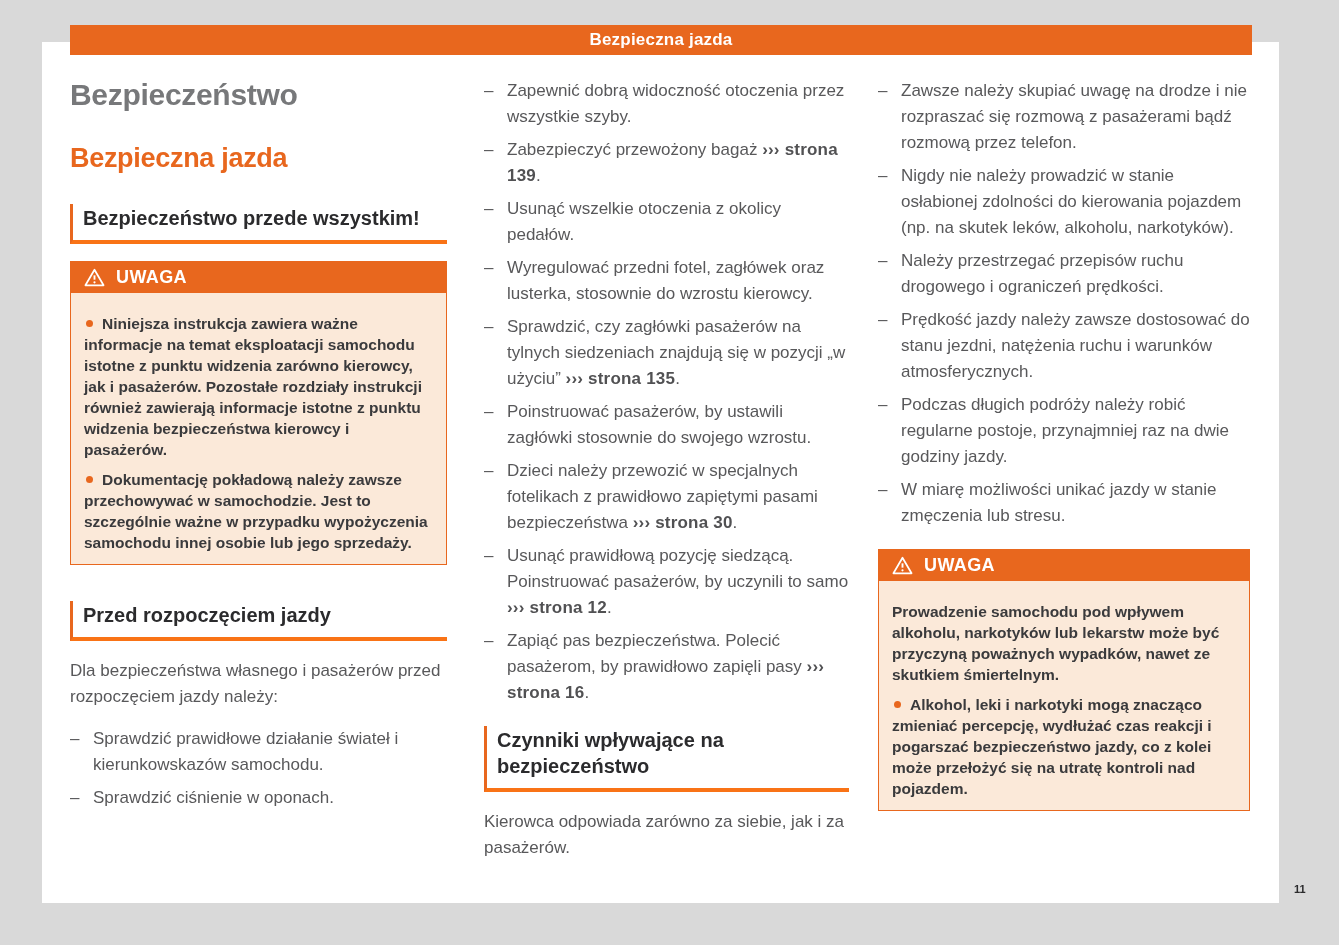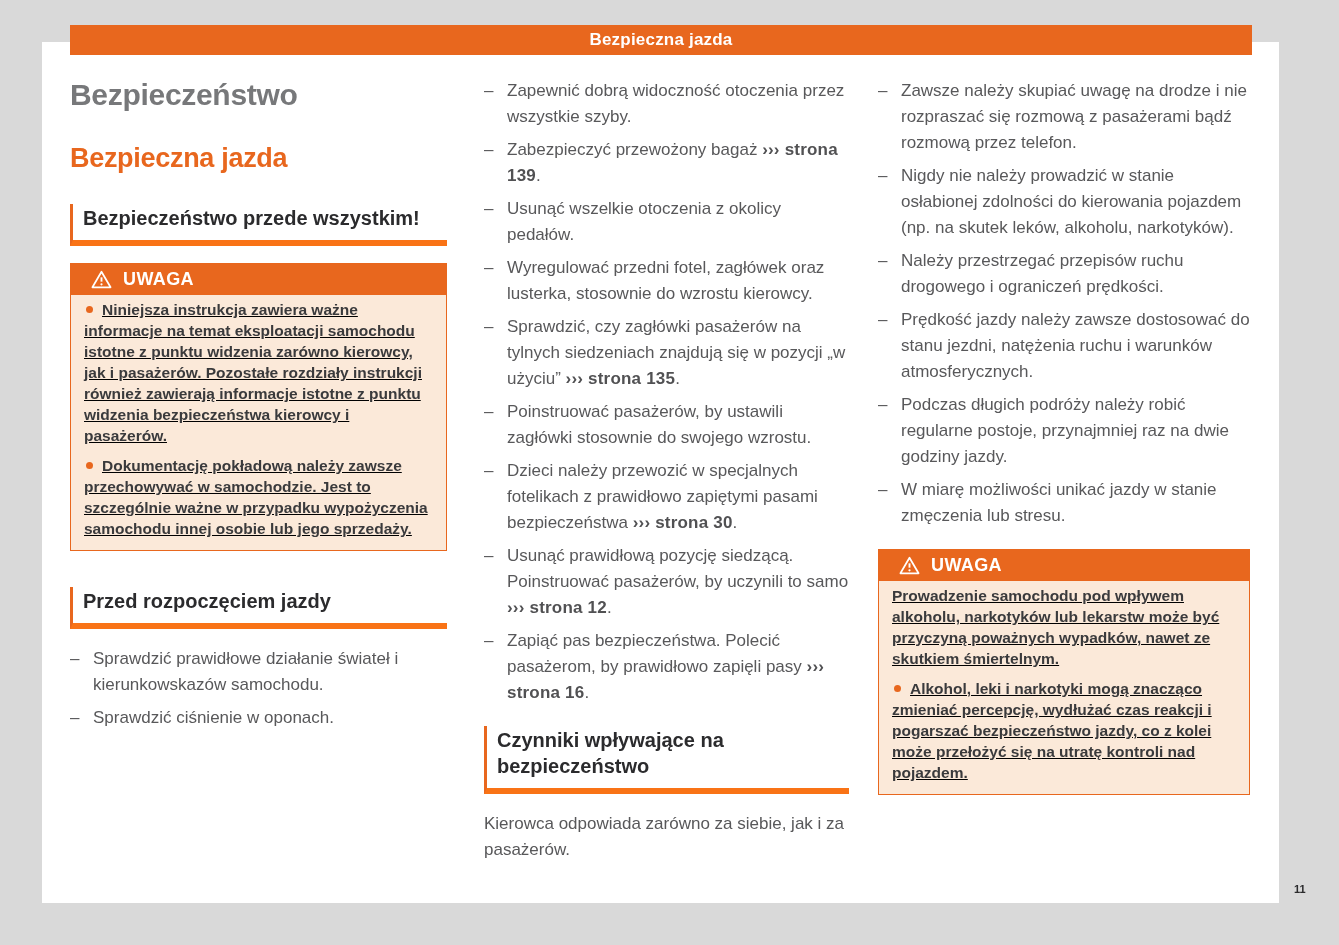--- a/index.html
+++ b/index.html
@@ -51,21 +51,21 @@
     font-size: 27px; font-weight: 700; color: #e8671e;
     margin: 0 0 30px; letter-spacing: -0.3px;
   }
   .h3 {
     font-size: 25px; font-weight: 700; color: #e8671e;
     margin: 0 0 22px; letter-spacing: -0.3px;
   }
   .section-head {
     font-size: 20px; font-weight: 700; color: #2b2b2d;
     border-left: 3px solid #e8671e;
-    border-bottom: 6px solid #f97316;
+    border-bottom: 4px solid #f97316;
     padding: 1px 0 9px 10px;
     margin: 0 0 17px;
     line-height: 26px;
   }
   .body-text {
     font-size: 17px; line-height: 26px; color: #58585a;
     margin: 0 0 16px;
   }
   .li {
     display: flex;
@@ -80,27 +80,27 @@
     border: 1px solid #e8671e;
     background: #fbe9d9;
     margin-bottom: 36px;
   }
   .warn-head {
     background: #e8671e;
     color: #fff;
     display: flex;
     align-items: center;
     gap: 11px;
-    padding: 0 20px;
+    padding: 0 13px;
     height: 31px;
     font-size: 18px;
     font-weight: 700;
     letter-spacing: 0.4px;
   }
-  .warn-body { padding: 4px 12px 11px 13px; text-decoration: underline; }
+  .warn-body { padding: 20px 12px 11px 13px; }
   .warn-p {
     font-size: 15.5px; line-height: 21px;
     font-weight: 700; color: #3a3a3c;
     margin: 0 0 9px;
   }
   .warn-p:last-child { margin-bottom: 0; }
   .dot {
     display: inline-block;
     width: 7px; height: 7px;
     border-radius: 50%;
@@ -141,20 +141,21 @@
             </svg>
             <span>UWAGA</span>
           </div>
           <div class="warn-body">
             <p class="warn-p"><span class="dot"></span><span>Niniejsza instrukcja zawiera ważne informacje na temat eksploatacji samochodu istotne z punktu widzenia zarówno kierowcy, jak i pasażerów. Pozostałe rozdziały instrukcji również zawierają informacje istotne z punktu widzenia bezpieczeństwa kierowcy i pasażerów.</span></p>
             <p class="warn-p"><span class="dot"></span><span>Dokumentację pokładową należy zawsze przechowywać w samochodzie. Jest to szczególnie ważne w przypadku wypożyczenia samochodu innej osobie lub jego sprzedaży.</span></p>
           </div>
         </div>
 
         <div class="section-head">Przed rozpoczęciem jazdy</div>
+        <p class="body-text">Dla bezpieczeństwa własnego i pasażerów przed rozpoczęciem jazdy należy:</p>
 
         <div class="li">
           <span class="m">–</span>
           <span class="t">Sprawdzić prawidłowe działanie świateł i kierunkowskazów samochodu.</span>
         </div>
         <div class="li">
           <span class="m">–</span>
           <span class="t">Sprawdzić ciśnienie w oponach.</span>
         </div>
       </div>

